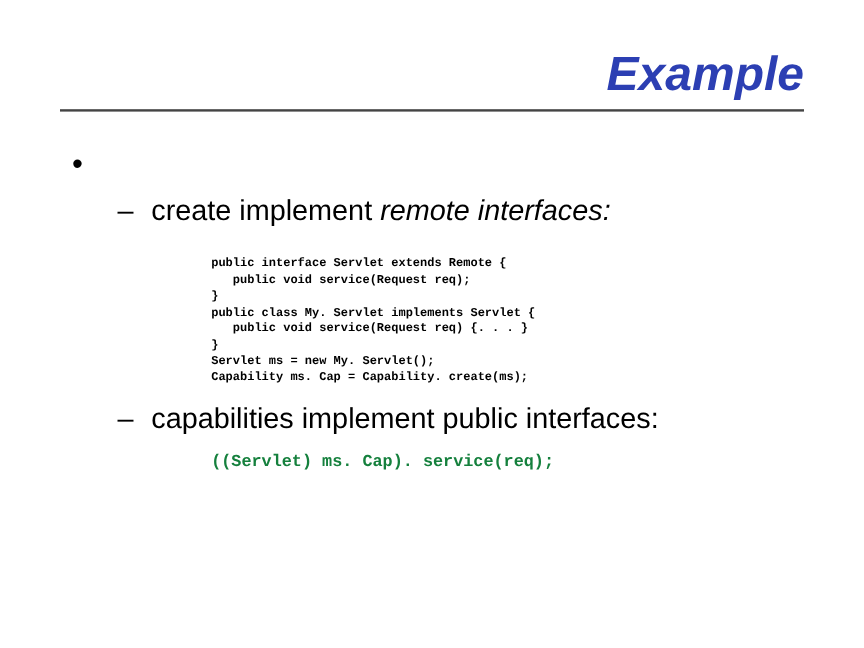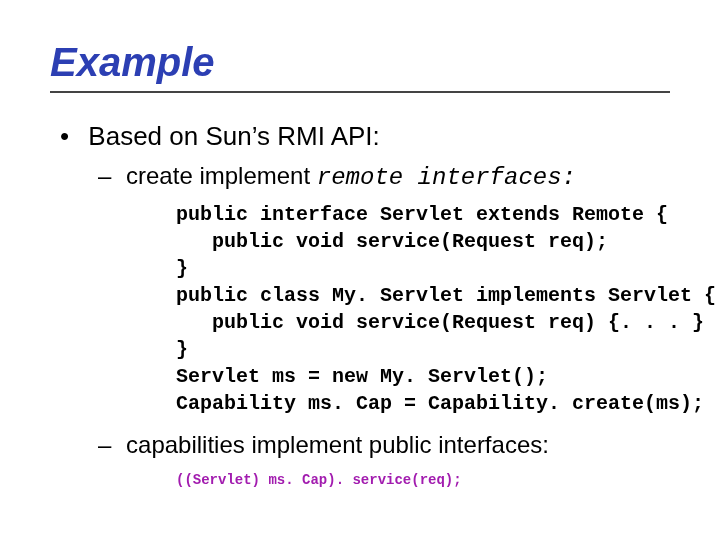--- a/index.html
+++ b/index.html
@@ -12,21 +12,21 @@
     color: #000;
   }
   .slide {
     width: 720px;
     height: 540px;
     position: relative;
     box-sizing: border-box;
     padding: 40px 50px 30px 50px;
   }
   .title-wrap {
-    text-align: left;
+    text-align: right;
     margin-bottom: 6px;
   }
   .title {
     font-size: 40px;
     font-weight: bold;
     font-style: italic;
     color: #2c3fb3;
     font-family: Verdana, Geneva, sans-serif;
   }
   .rule {
@@ -55,54 +55,52 @@
   }
   ul.level2 > li {
     font-size: 24px;
     margin-bottom: 8px;
   }
   ul.level2 > li .dash {
     margin-right: 8px;
   }
   .ri {
     font-style: italic;
-    font-family: Liberation Mono, monospace;
   }
   pre.code {
     font-family: "Courier New", Courier, monospace;
-    font-size: 20px;
+    font-size: 10px;
     font-weight: bold;
     line-height: 1.35;
     white-space: pre;
-    margin: 10px 0 14px 78px;
+    margin: 24px 0 14px 78px;
     color: #000;
   }
   pre.code2 {
     font-family: "Courier New", Courier, monospace;
     font-size: 14px;
     font-weight: bold;
     line-height: 1.35;
     white-space: pre;
     margin: 12px 0 0 78px;
-    color: #a21caf;
+    color: #15803d;
   }
 </style>
 </head>
 <body>
 
 <div class="slide">
 
   <div class="title-wrap">
     <span class="title">Example</span>
   </div>
   <hr class="rule">
 
   <ul class="level1">
     <li>
-      <span>Based on Sun’s RMI API:</span>
 
       <ul class="level2">
         <li>
           <span class="dash">–</span>
           <span>create implement </span><span class="ri">remote interfaces:</span>
           <pre class="code">public interface Servlet extends Remote {
    public void service(Request req);
 }
 public class My. Servlet implements Servlet {
    public void service(Request req) {. . . }

